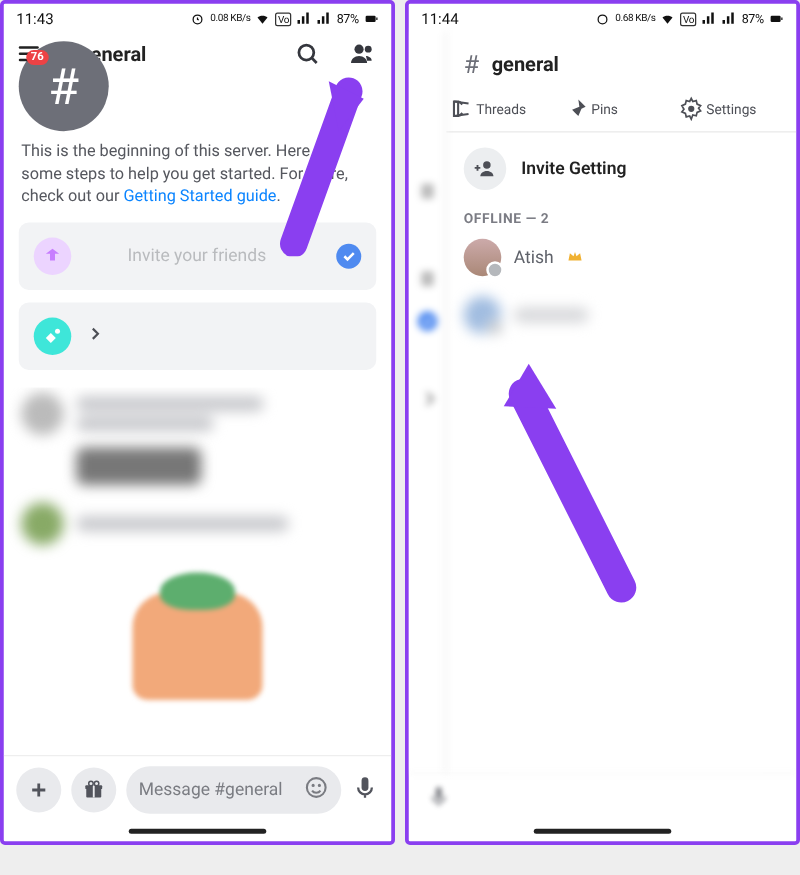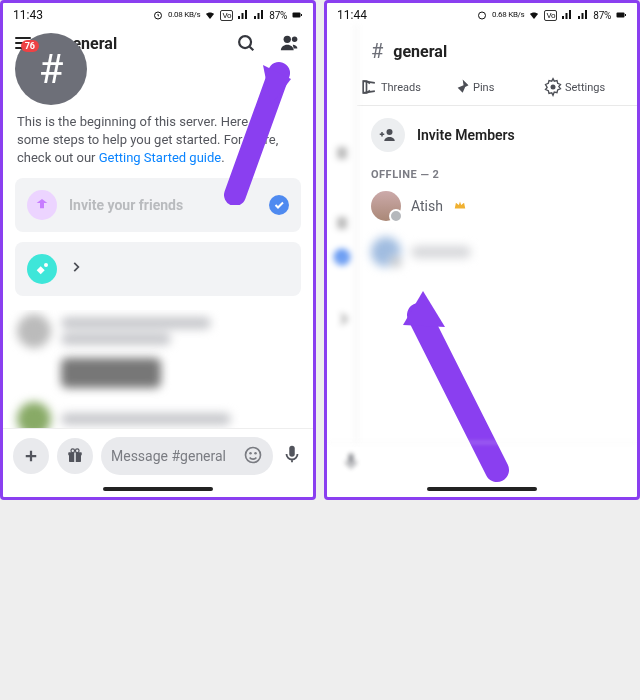--- a/index.html
+++ b/index.html
@@ -1,17 +1,17 @@
 <!DOCTYPE html>
 <html><head>
 <meta charset="utf-8">
 <style>
   * { box-sizing: border-box; margin: 0; padding: 0; }
   html, body { width: 640px; height: 700px; font-family: -apple-system, BlinkMacSystemFont, "Segoe UI", Roboto, Helvetica, Arial, sans-serif; background: #eee; }
-  .wrap { display: flex; gap: 8px; padding: 0; width: 640px; height: 500px; border-radius: 24px; }
+  .wrap { display: flex; gap: 8px; padding: 0; width: 640px; height: 676px; border-radius: 24px; }
   .phone { position: relative; flex: 1; border: 3px solid #8a3ff0; border-radius: 4px; background: #fff; overflow: hidden; display: flex; flex-direction: column; }
   
   .status { display: flex; align-items: center; justify-content: space-between; padding: 4px 10px 2px; font-size: 12px; color: #111; height: 22px; }
   .status .right { display: flex; align-items: center; gap: 4px; font-size: 10px; letter-spacing: -0.3px; }
   .status .kb { font-size:8px; line-height:8px; text-align:center;}
   .status svg { width: 12px; height: 12px; display:block; }
   
   .chan-header { display: flex; align-items: center; gap: 10px; padding: 6px 12px 8px; }
   .menu-btn { position: relative; }
   .menu-lines { display: flex; flex-direction: column; gap: 3px; }
@@ -26,21 +26,21 @@
   .big-hash { width: 72px; height: 72px; border-radius: 50%; background:#6d6f78; color:#fff; display:flex; align-items:center; justify-content:center; font-size:40px; margin: -30px 0 8px 12px; }
   .welcome { padding: 0 14px; }
   .welcome h2 { font-size: 21px; font-weight: 800; color:#18191c; margin-bottom:4px;}
   .welcome p { font-size: 13px; color:#55575e; line-height:1.4; }
   .welcome a { color:#0a84ff; text-decoration:none; }
   .card { margin: 10px 12px 0; background:#f2f3f5; border-radius:8px; padding:12px 12px; display:flex; align-items:center; gap:12px; }
   .card .ic { width:30px; height:30px; border-radius:50%; display:flex; align-items:center; justify-content:center;}
   .card.c1 .ic { background:#ecd4ff; color:#c77dff;}
   .card.c2 .ic { background:#3ee6d9; color:#fff;}
   .card .lbl { flex:1; font-weight:700; font-size:14px; color:#4d4f56;}
-  .card.c1 .lbl { color:#b9bbbe; font-weight:700;}
+  .card.c1 .lbl { color:#b9bbbe; font-weight:400;margin-left:33px;}
   .check { width:20px; height:20px; border-radius:50%; background:#4f8af0; display:flex; align-items:center; justify-content:center; color:#fff;}
   .chev { color:#4d4f56; }
   
   .blurzone { flex:1; position:relative; margin-top:14px; overflow:hidden; }
   .blurrow { display:flex; align-items:center; gap:10px; padding:4px 14px; filter: blur(5px); }
   .avat { width:34px; height:34px; border-radius:50%; background:#bbb; flex-shrink:0;}
   .bline { height:12px; border-radius:6px; background:#c7c8cc; }
   .bbtn { margin:6px 0 10px 58px; width:100px; height:30px; border-radius:6px; background:#777; filter: blur(5px);}
   .emoji { margin:4px auto; width:140px; height:120px; filter: blur(2px); border-radius:8px; position:relative;}
   .emoji .body{position:absolute; inset:30px 18px 4px; background:#f2a97a; border-radius:28px 28px 12px 12px;}
@@ -313,21 +313,21 @@
         </div>
 
         <div class="action">
           <div class="ac-ic">
               <svg width="18" height="18" viewBox="0 0 24 24" fill="currentColor">
                 <circle cx="14" cy="8" r="4"></circle>
                 <path d="M7 20c0-3 3-5.5 7-5.5s7 2.5 7 5.5z"></path>
                 <path d="M4 8v6M1 11h6" stroke="currentColor" stroke-width="2"></path>
               </svg>
             </div>
-          <span style="font-weight:600; font-size:14px; color:#222;">Invite Members</span>
+          <span style="font-weight:600; font-size:14px; color:#222;">Invite Getting</span>
         </div>
 
         <div class="sect">OFFLINE — 2</div>
 
         <div class="member">
           <div class="mem-av" style="background:linear-gradient(#caa,#a87);"></div>
           <span style="font-size:14px; color:#5f626a;">Atish</span>
           <span class="crown"><svg width="14" height="14" viewBox="0 0 24 24" fill="currentColor">
                 <path d="M3 18h18l-2-10-5 4-2-6-2 6-5-4z"></path>
               </svg></span>

